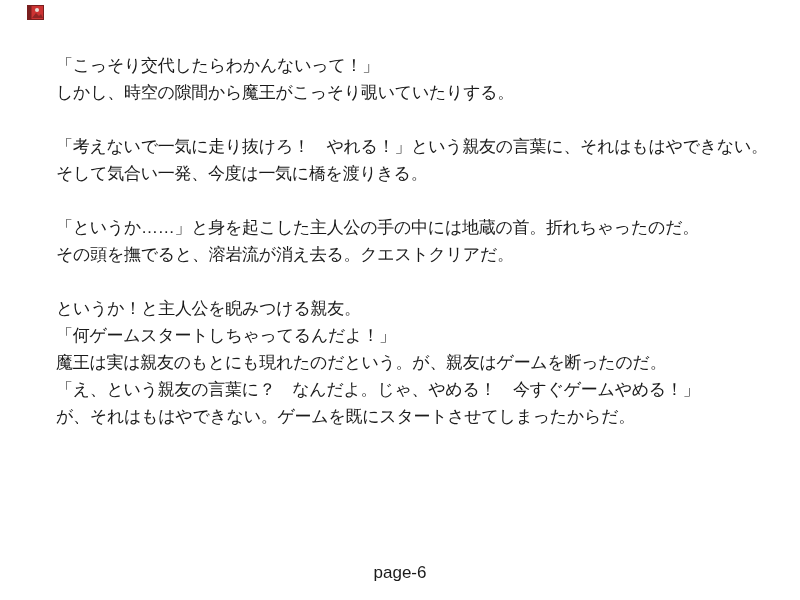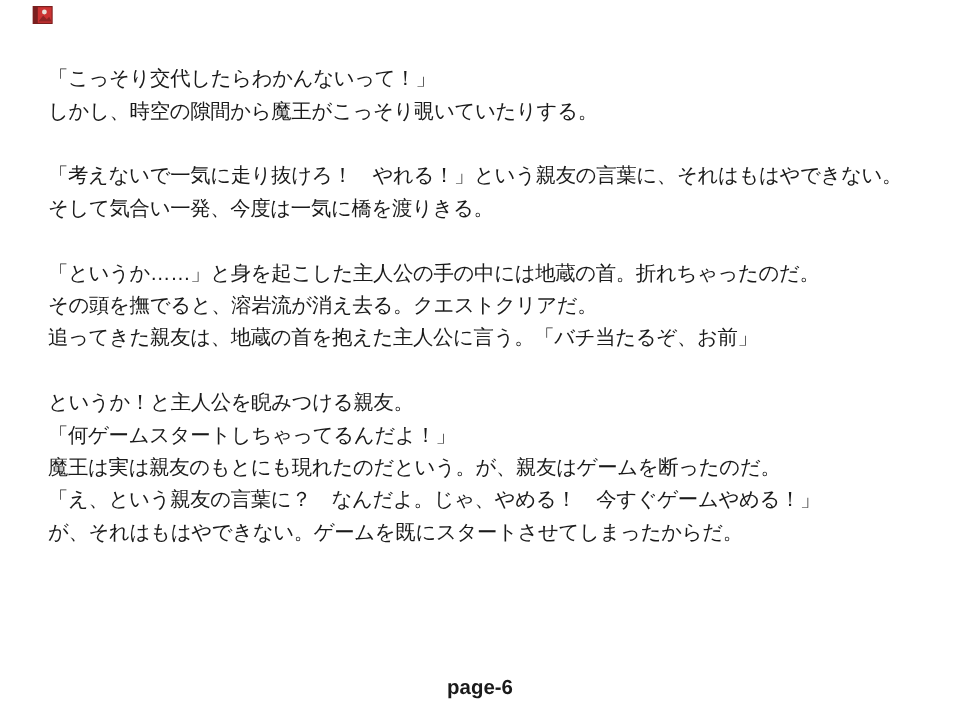--- a/index.html
+++ b/index.html
@@ -22,37 +22,36 @@
     width: 17px;
     height: 15px;
   }
   .text-area {
     position: absolute;
     left: 40px;
     top: 52px;
     width: 740px;
   }
   .para {
-    margin: 0 0 27px 0;
+    margin: 0 0 27px 16px;
     padding: 0;
   }
   .line {
     font-size: 17px;
     line-height: 27px;
     height: 27px;
     white-space: pre;
     letter-spacing: -0.3px;
   }
   .page-footer {
     position: absolute;
     left: 0;
     top: 559px;
     width: 800px;
     text-align: center;
-    font-weight: bold;
   }
   .page-footer span {
     font-size: 17px;
     line-height: 27px;
     color: #1a1a1a;
   }
 </style>
 </head>
 <body>
 
@@ -70,21 +69,20 @@
       <div class="line">「こっそり交代したらわかんないって！」</div>
       <div class="line">しかし、時空の隙間から魔王がこっそり覗いていたりする。</div>
     </div>
     <div class="para">
       <div class="line">「考えないで一気に走り抜けろ！　やれる！」という親友の言葉に、それはもはやできない。</div>
       <div class="line">そして気合い一発、今度は一気に橋を渡りきる。</div>
     </div>
     <div class="para">
       <div class="line">「というか……」と身を起こした主人公の手の中には地蔵の首。折れちゃったのだ。</div>
       <div class="line">その頭を撫でると、溶岩流が消え去る。クエストクリアだ。</div>
-      <div class="line">追ってきた親友は、地蔵の首を抱えた主人公に言う。「バチ当たるぞ、お前」</div>
     </div>
     <div class="para">
       <div class="line">というか！と主人公を睨みつける親友。</div>
       <div class="line">「何ゲームスタートしちゃってるんだよ！」</div>
       <div class="line">魔王は実は親友のもとにも現れたのだという。が、親友はゲームを断ったのだ。</div>
       <div class="line">「え、という親友の言葉に？　なんだよ。じゃ、やめる！　今すぐゲームやめる！」</div>
       <div class="line">が、それはもはやできない。ゲームを既にスタートさせてしまったからだ。</div>
     </div>
   </main>
 

